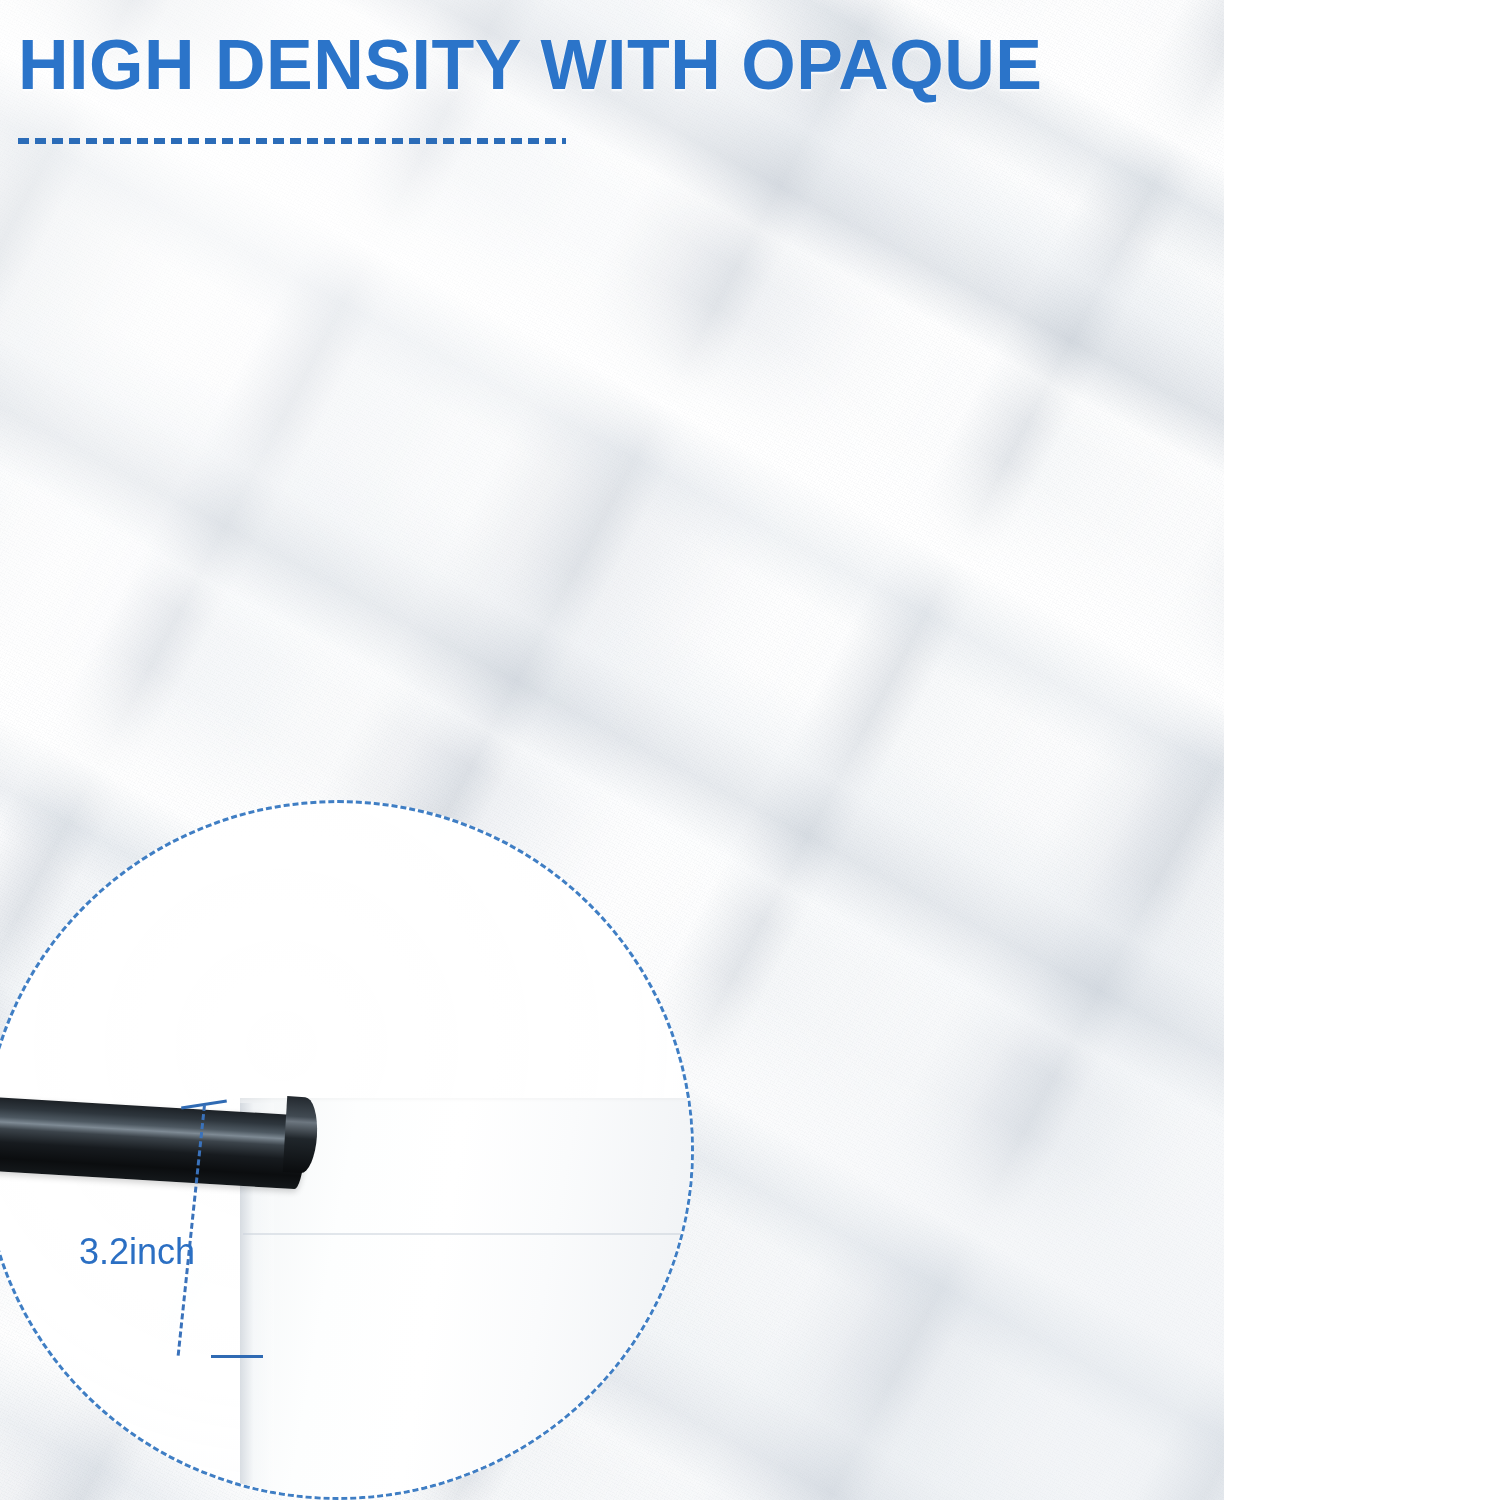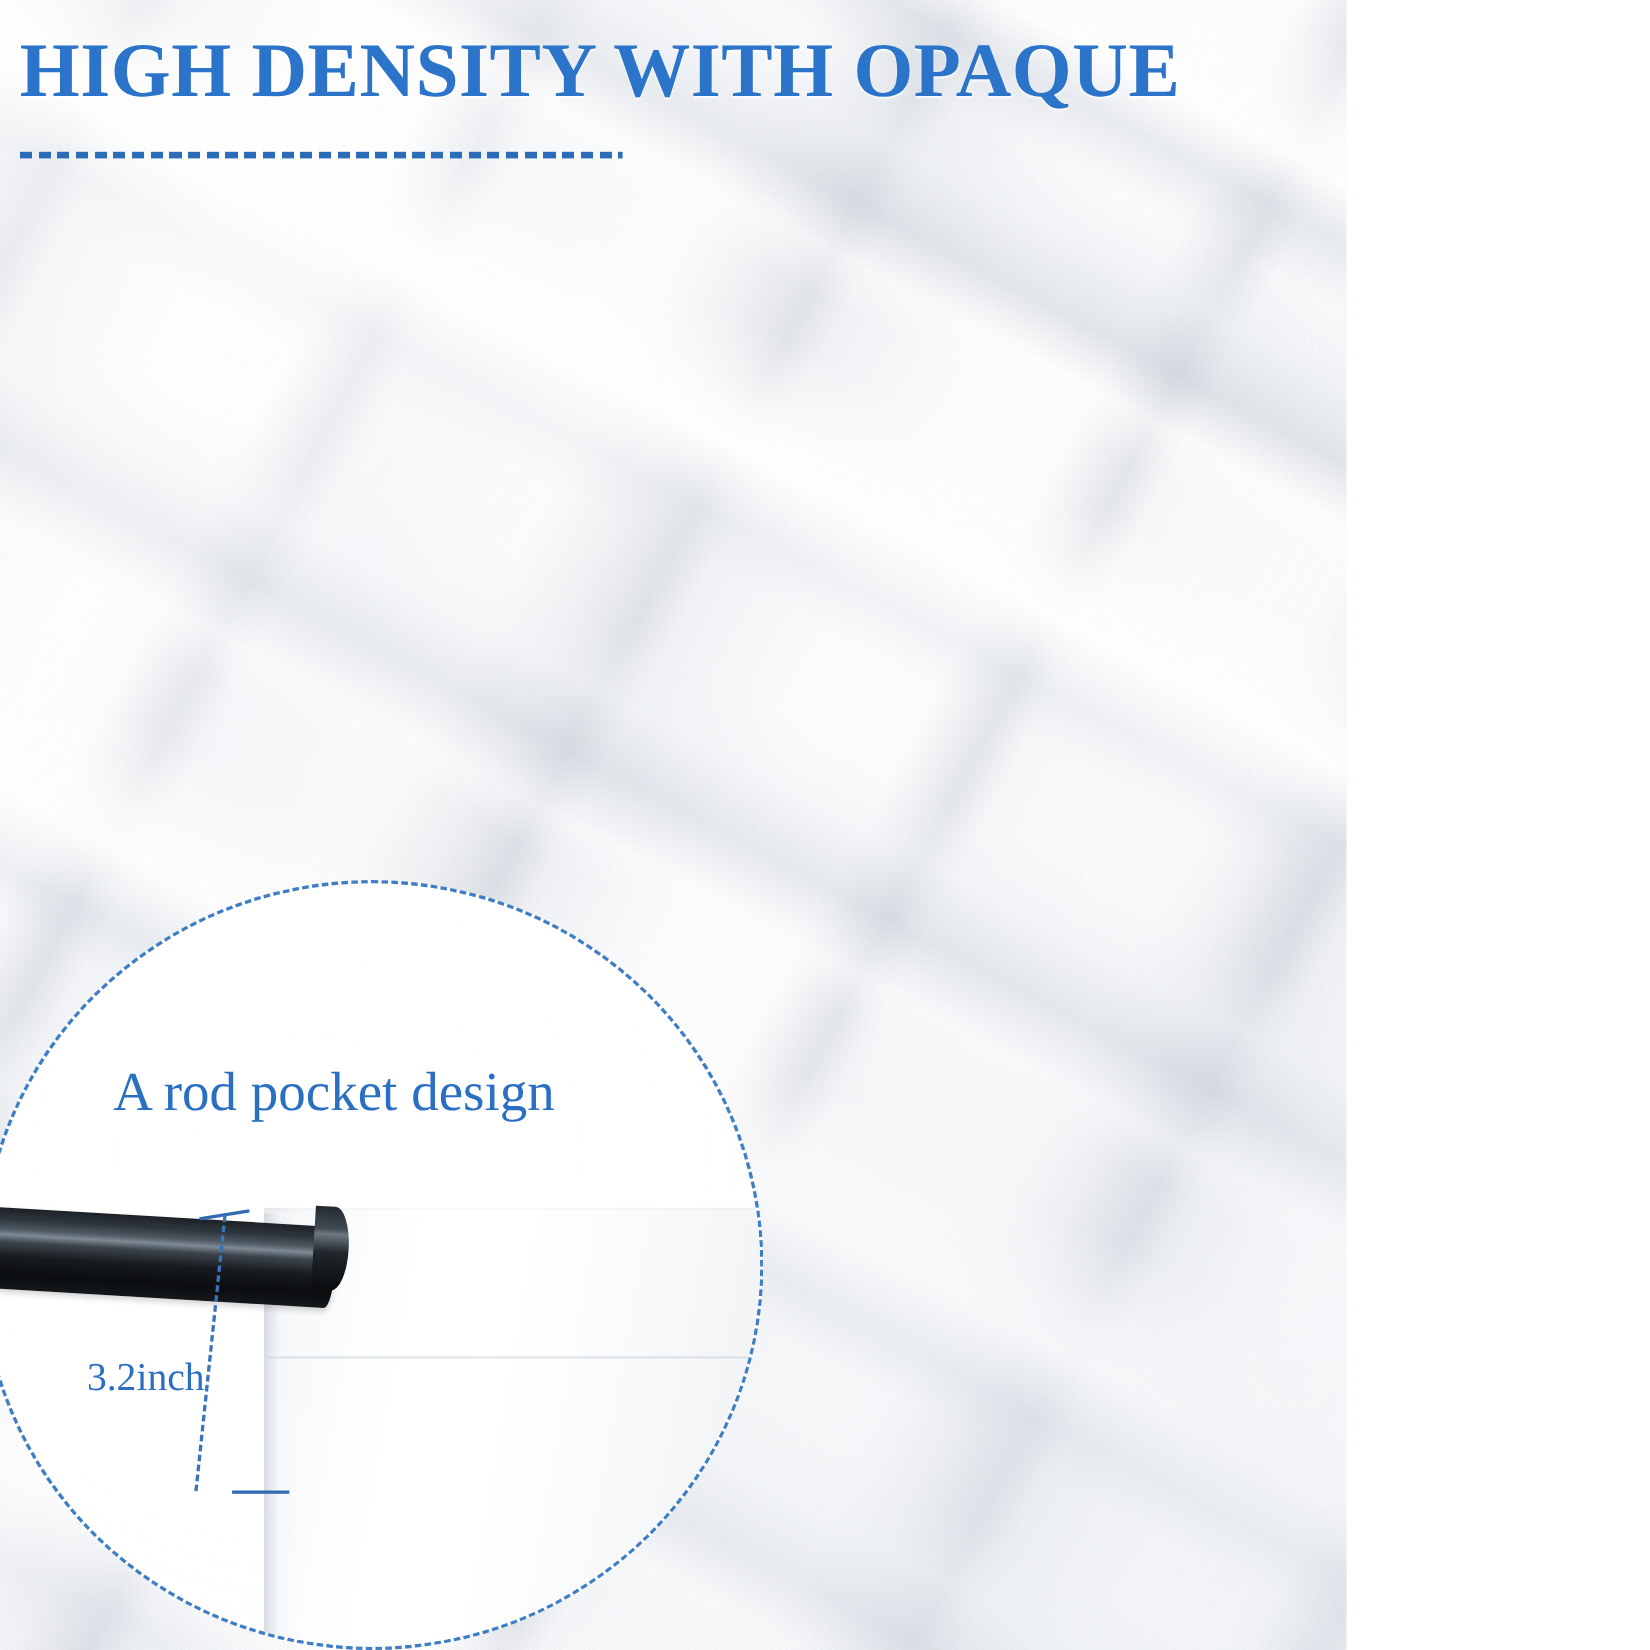--- a/index.html
+++ b/index.html
@@ -10,21 +10,20 @@
   body {
     font-family: "Liberation Sans", sans-serif;
   }
 
   #stage {
     position: relative;
     width: 1224px;
     height: 1500px;
     overflow: hidden;
     background: #f2f4f6;
-    font-family: Liberation Serif, serif;
   }
 
   
   .fabric-base {
     position: absolute;
     inset: 0;
     background:
       linear-gradient(120deg,
         #eef0f2 0%,
         #f7f8f9 12%,
@@ -265,21 +264,20 @@
   <div class="crease c6"></div>
   <div class="crease c7"></div>
   <div class="weave"></div>
   <div class="corner-vignette"></div>
 
   <div class="headline">HIGH DENSITY WITH OPAQUE</div>
   <div class="headline-rule"></div>
 
   <div class="callout">
 
-    <div class="callout-label">A rod pocket design</div>
 
     <div class="panel"></div>
     <div class="panel-hem"></div>
     <div class="panel-seam"></div>
 
     <div class="rod"></div>
     <div class="rod-cap"></div>
 
     <div class="dim-tick-top"></div>
     <div class="dim-line"></div>

